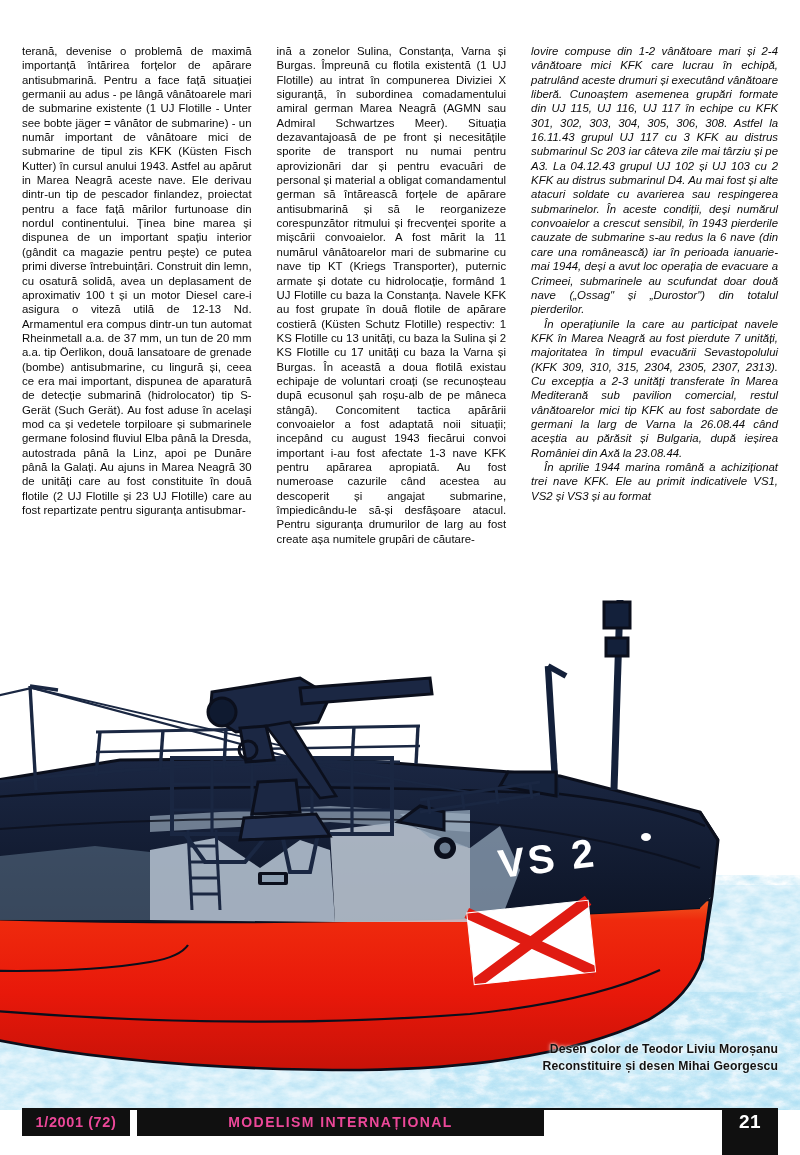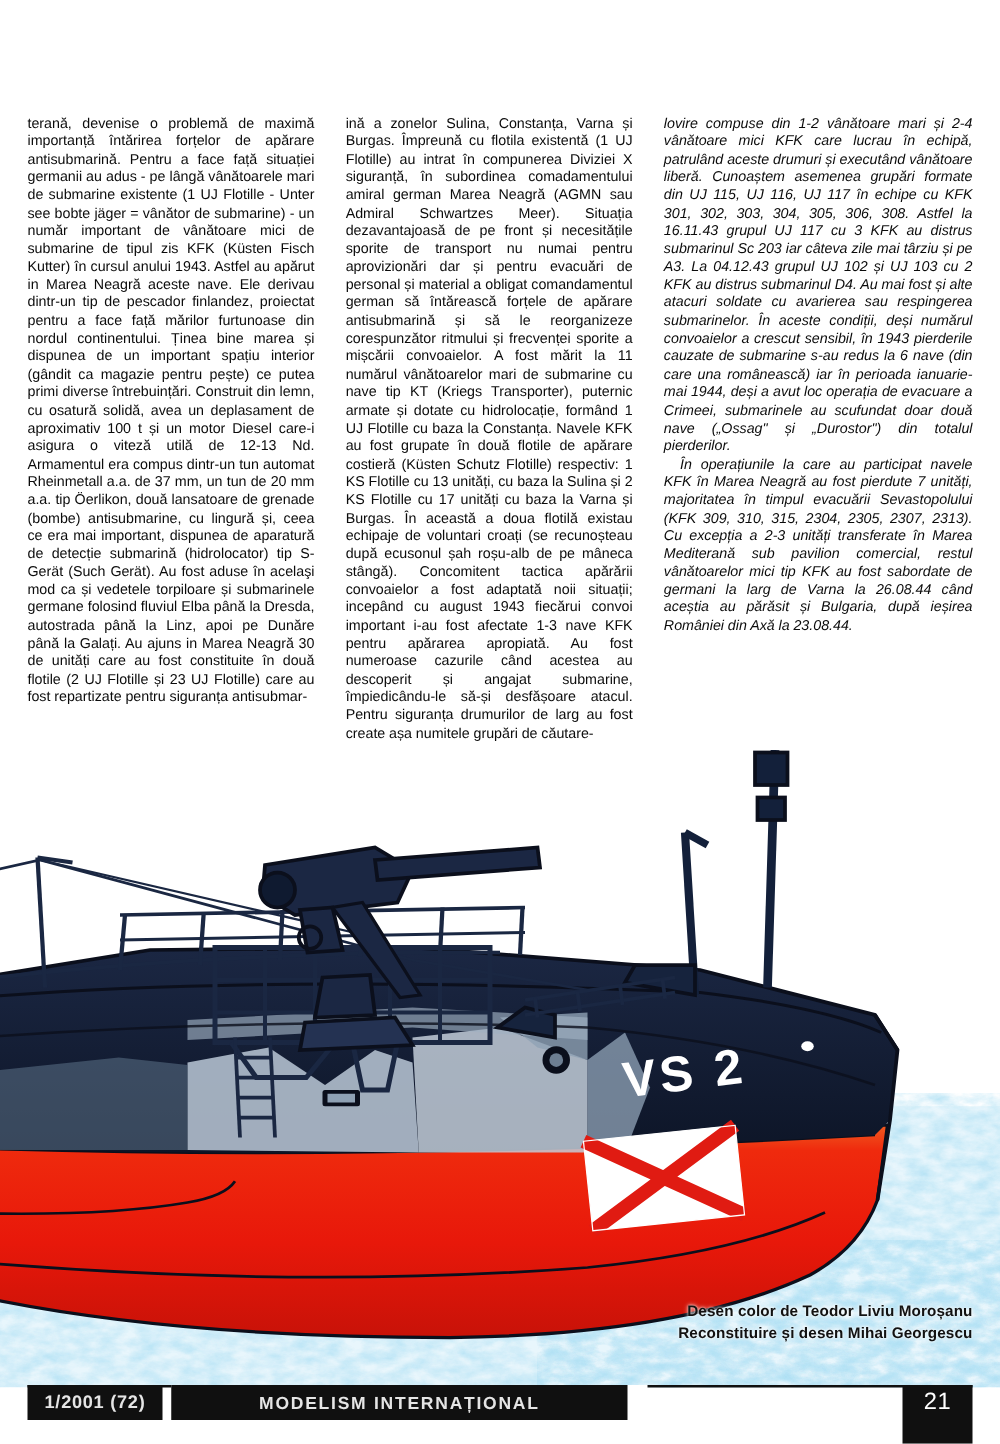--- a/index.html
+++ b/index.html
@@ -7,21 +7,21 @@
     width:800px;height:1155px;position:relative;overflow:hidden;
     font-family:"Liberation Sans", sans-serif;
   }
 
   
   .page{position:absolute;inset:0;background:#fff;}
 
   
   .article{
     position:absolute;left:22px;top:44px;width:756px;height:510px;
-    display:flex;gap:4px;margin-top:48px;
+    display:flex;gap:4px;
   }
   .col{
     width:238px;margin-right:21px;
     font-family:"Liberation Sans", sans-serif;
     font-size:11.4px;line-height:14.35px;
     text-align:justify;
     color:#0b0b0b;
     hyphens:manual;
     word-spacing:-0.1px;
   }
@@ -42,30 +42,30 @@
     font-family:"Liberation Sans", sans-serif;
     font-weight:bold;font-size:12.2px;line-height:16.5px;
     letter-spacing:.1px;
     text-shadow:0 0 2px rgba(255,255,255,.95),0 0 4px rgba(255,255,255,.8);
   }
 
   
   .footer{position:absolute;left:0;top:1095px;width:800px;height:60px;}
   .fbar{
     position:absolute;top:13px;height:28px;background:#101010;
-    color:#e5e5e5;display:flex;align-items:center;justify-content:center;
+    color:#ec4899;display:flex;align-items:center;justify-content:center;
     font-weight:bold;letter-spacing:.6px;
   }
   .f-issue{left:22px;width:108px;font-size:14.5px;}
-  .f-title{left:137px;width:365px;font-size:14px;letter-spacing:1.4px;}
+  .f-title{left:137px;width:407px;font-size:14px;letter-spacing:1.4px;}
   .f-gap{left:137px;width:381px;background:#ffffff;}
   .f-page{
     position:absolute;left:722px;top:13px;width:56px;height:47px;
     background:#101010;color:#fff;
-    font-weight:normal;font-size:19px;
+    font-weight:bold;font-size:19px;
     display:flex;align-items:flex-start;justify-content:center;
     padding-top:3px;box-sizing:border-box;letter-spacing:.5px;
   }
   .f-rule{
     position:absolute;left:22px;top:13px;width:756px;height:2px;background:#101010;
   }
 </style>
 </head>
 <body>
 
@@ -77,20 +77,21 @@
       <p>terană, devenise o problemă de maximă importanță întărirea forțelor de apărare antisubmarină. Pentru a face față situației germanii au adus - pe lângă vânătoarele mari de submarine existente (1 UJ Flotille - Unter see bobte jäger = vânător de submarine) - un număr important de vânătoare mici de submarine de tipul zis KFK (Küsten Fisch Kutter) în cursul anului 1943. Astfel au apărut in Marea Neagră aceste nave. Ele derivau dintr-un tip de pescador finlandez, proiectat pentru a face față mărilor furtunoase din nordul continentului. Ținea bine marea și dispunea de un important spațiu interior (gândit ca magazie pentru pește) ce putea primi diverse întrebuințări. Construit din lemn, cu osatură solidă, avea un deplasament de aproximativ 100 t și un motor Diesel care-i asigura o viteză utilă de 12-13 Nd. Armamentul era compus dintr-un tun automat Rheinmetall a.a. de 37 mm, un tun de 20 mm a.a. tip Öerlikon, două lansatoare de grenade (bombe) antisubmarine, cu lingură și, ceea ce era mai important, dispunea de aparatură de detecție submarină (hidrolocator) tip S-Gerät (Such Gerät). Au fost aduse în acelaşi mod ca și vedetele torpiloare și submarinele germane folosind fluviul Elba până la Dresda, autostrada până la Linz, apoi pe Dunăre până la Galați. Au ajuns in Marea Neagră 30 de unități care au fost constituite în două flotile (2 UJ Flotille și 23 UJ Flotille) care au fost repartizate pentru siguranța antisubmar-</p>
     </div>
 
     <div class="col">
       <p>ină a zonelor Sulina, Constanța, Varna și Burgas. Împreună cu flotila existentă (1 UJ Flotille) au intrat în compunerea Diviziei X siguranță, în subordinea comadamentului amiral german Marea Neagră (AGMN sau Admiral Schwartzes Meer). Situația dezavantajoasă de pe front și necesitățile sporite de transport nu numai pentru aprovizionări dar și pentru evacuări de personal și material a obligat comandamentul german să întărească forțele de apărare antisubmarină și să le reorganizeze corespunzător ritmului și frecvenței sporite a mișcării convoaielor. A fost mărit la 11 numărul vânătoarelor mari de submarine cu nave tip KT (Kriegs Transporter), puternic armate și dotate cu hidrolocație, formând 1 UJ Flotille cu baza la Constanța. Navele KFK au fost grupate în două flotile de apărare costieră (Küsten Schutz Flotille) respectiv: 1 KS Flotille cu 13 unități, cu baza la Sulina și 2 KS Flotille cu 17 unități cu baza la Varna și Burgas. În această a doua flotilă existau echipaje de voluntari croați (se recunoșteau după ecusonul șah roșu-alb de pe mâneca stângă). Concomitent tactica apărării convoaielor a fost adaptată noii situații; incepând cu august 1943 fiecărui convoi important i-au fost afectate 1-3 nave KFK pentru apărarea apropiată. Au fost numeroase cazurile când acestea au descoperit și angajat submarine, împiedicându-le să-și desfășoare atacul. Pentru siguranța drumurilor de larg au fost create așa numitele grupări de căutare-</p>
     </div>
 
     <div class="col">
       <p>lovire compuse din 1-2 vânătoare mari și 2-4 vânătoare mici KFK care lucrau în echipă, patrulând aceste drumuri și executând vânătoare liberă. Cunoaștem asemenea grupări formate din UJ 115, UJ 116, UJ 117 în echipe cu KFK 301, 302, 303, 304, 305, 306, 308. Astfel la 16.11.43 grupul UJ 117 cu 3 KFK au distrus submarinul Sc 203 iar câteva zile mai târziu și pe A3. La 04.12.43 grupul UJ 102 și UJ 103 cu 2 KFK au distrus submarinul D4. Au mai fost și alte atacuri soldate cu avarierea sau respingerea submarinelor. În aceste condiții, deși numărul convoaielor a crescut sensibil, în 1943 pierderile cauzate de submarine s-au redus la 6 nave (din care una românească) iar în perioada ianuarie-mai 1944, deși a avut loc operația de evacuare a Crimeei, submarinele au scufundat doar două nave („Ossag" și „Durostor") din totalul pierderilor.</p>
       <p class="indent">În operațiunile la care au participat navele KFK în Marea Neagră au fost pierdute 7 unități, majoritatea în timpul evacuării Sevastopolului (KFK 309, 310, 315, 2304, 2305, 2307, 2313). Cu excepția a 2-3 unități transferate în Marea Mediterană sub pavilion comercial, restul vânătoarelor mici tip KFK au fost sabordate de germani la larg de Varna la 26.08.44 când aceștia au părăsit și Bulgaria, după ieșirea României din Axă la 23.08.44.</p>
+      <p class="indent">În aprilie 1944 marina română a achiziționat trei nave KFK. Ele au primit indicativele VS1, VS2 și VS3 și au format</p>
     </div>
 
   </div>
 
   <div class="illo">
     <svg width="800" height="510" viewBox="0 0 800 510" xmlns="http://www.w3.org/2000/svg">
       <defs>
         <linearGradient id="redg" x1="0" y1="0" x2="0" y2="1">
           <stop offset="0%" stop-color="#f05a20"></stop>
           <stop offset="12%" stop-color="#ef2a0d"></stop>

